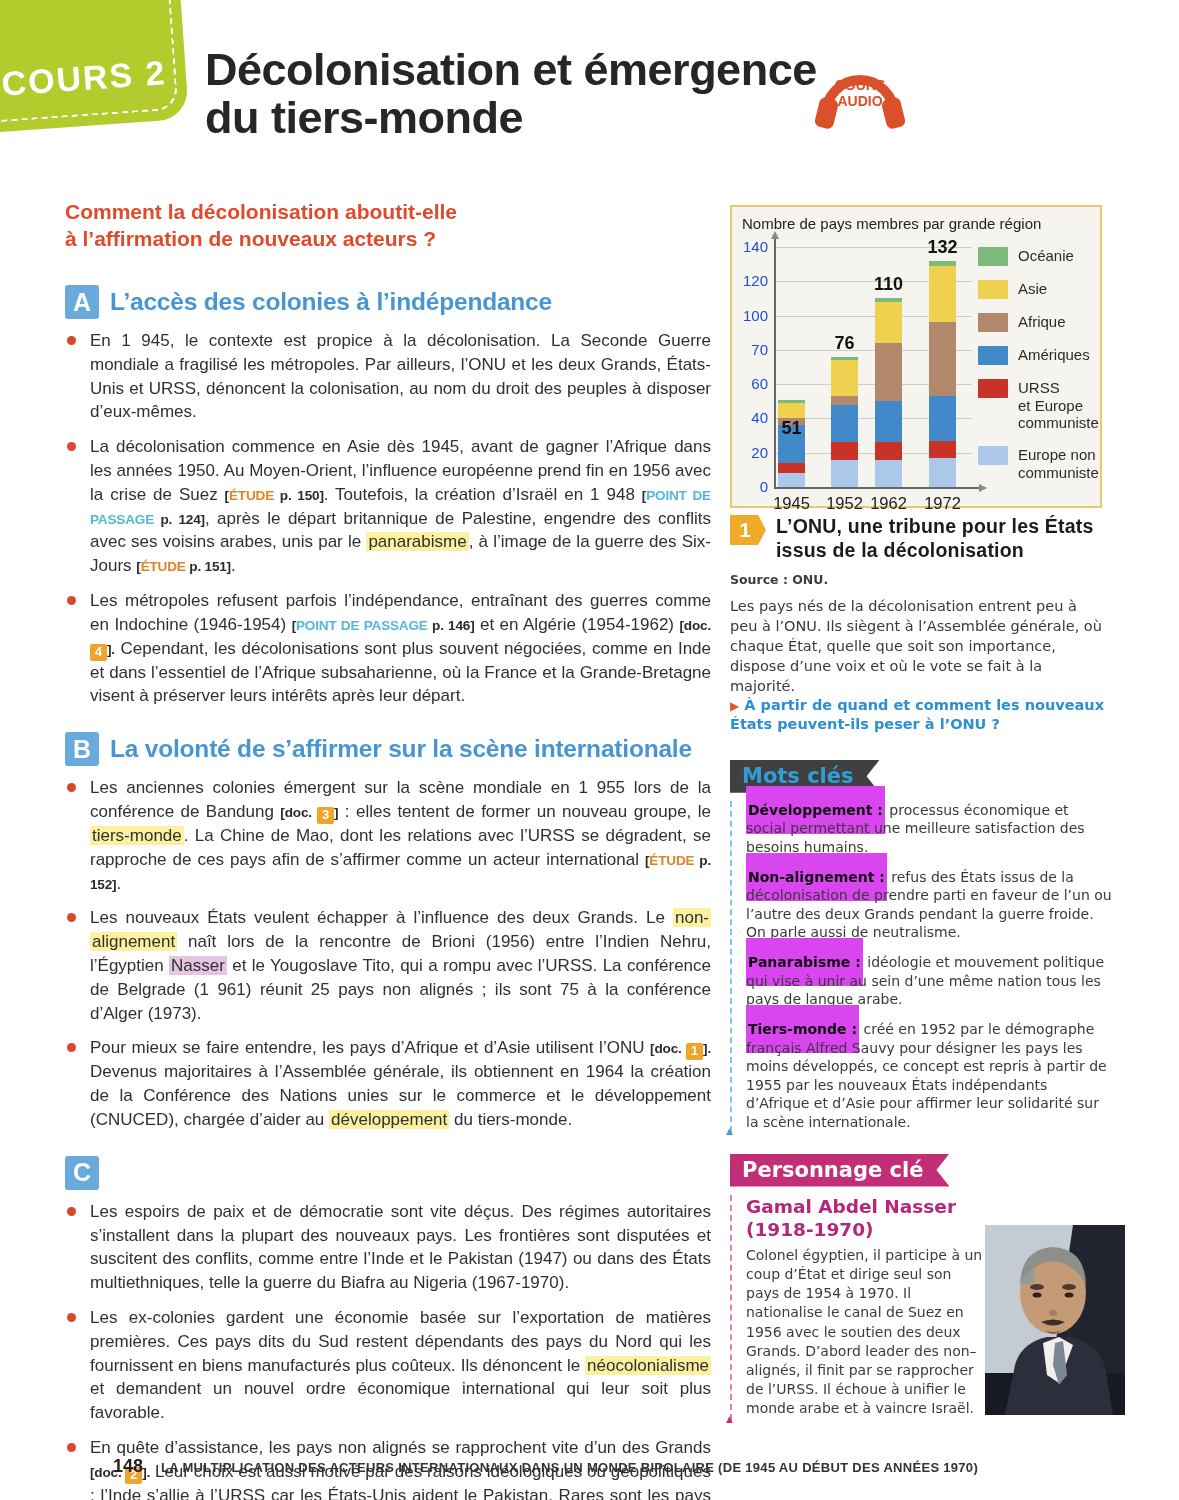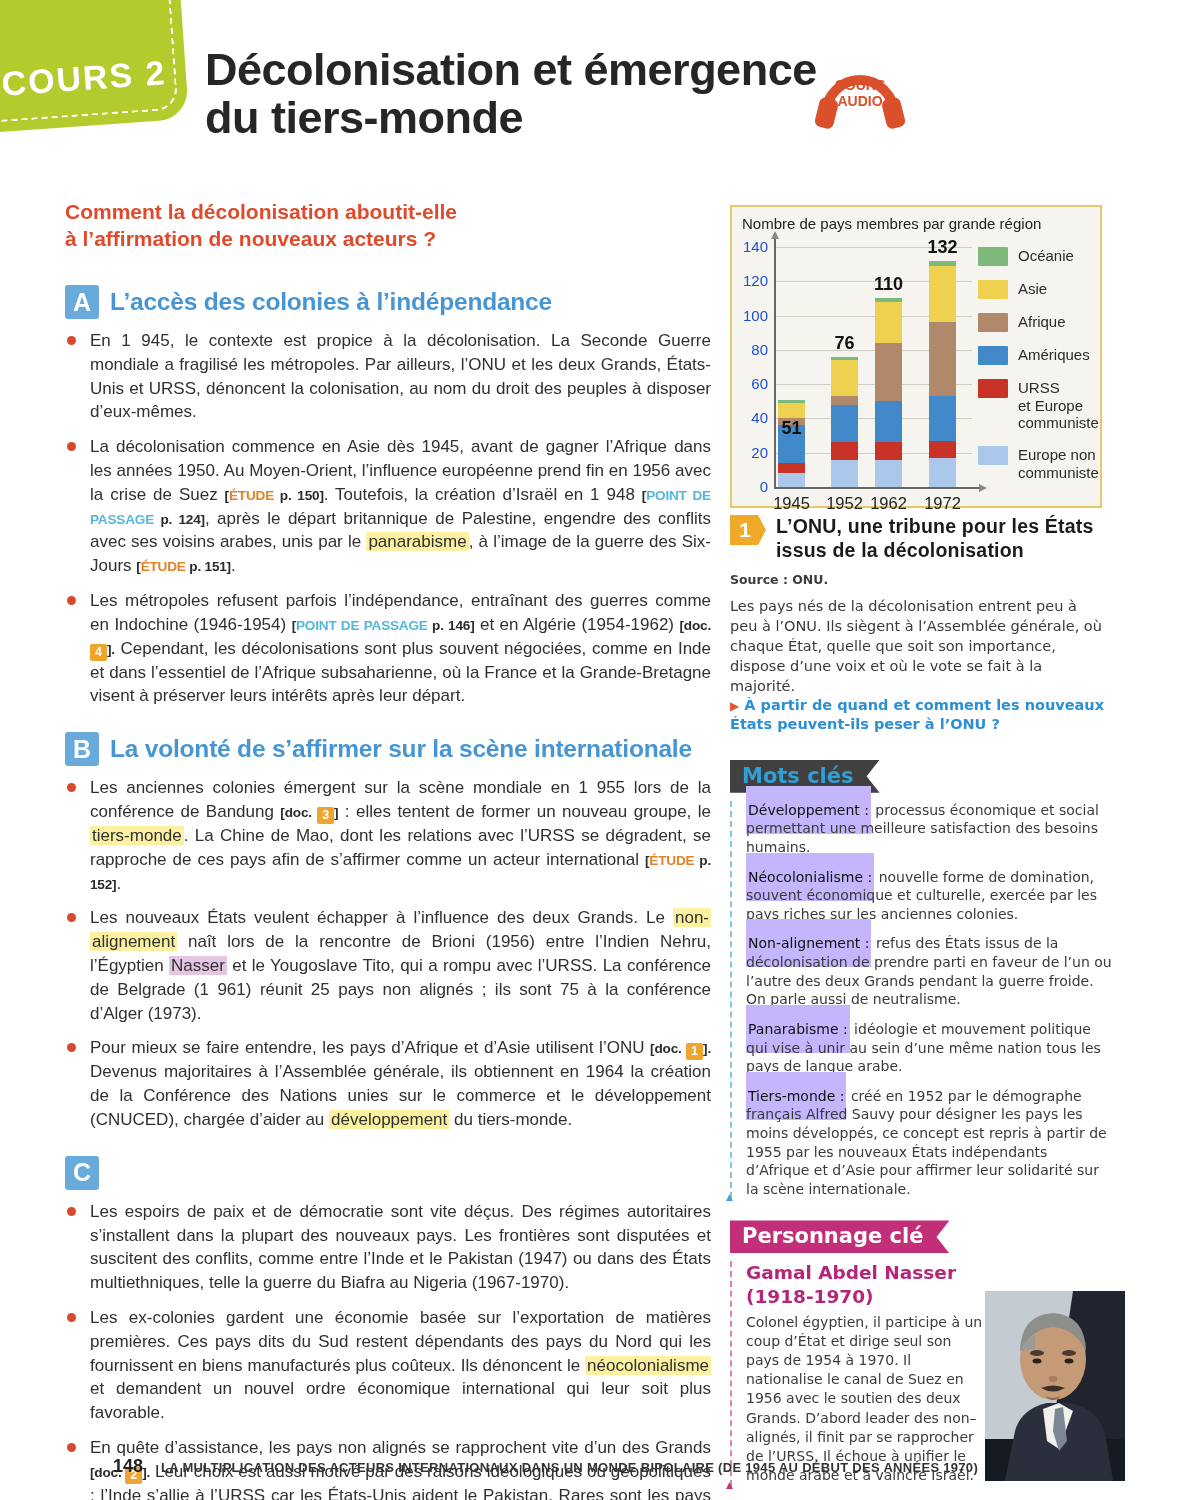--- a/index.html
+++ b/index.html
@@ -83,21 +83,21 @@
 
   
   .ribbon{display:inline-block;padding:4px 26px 5px 12px;font-weight:bold;font-size:21px;
     clip-path:polygon(0 0,100% 0,calc(100% - 13px) 50%,100% 100%,0 100%);}
   .ribbon-yellow{background:#404040;color:#2f9fd8;}
   .ribbon-pink{background:#c22e78;color:#fff;}
 
   .mots-cles{margin-top:26px;width:382px;font-family:"DejaVu Sans",sans-serif;}
   .mk-body{margin-top:8px;border-left:2px dashed #7fc5e8;padding-left:14px;position:relative;}
   .mk-entry{margin-bottom:11px;font-size:14px;line-height:1.33;color:#3a3a3a;}
-  .mk-term{font-weight:normal;color:#111;background:#c4b5fd;padding:16px 2px;}
+  .mk-term{font-weight:bold;color:#111;background:#d946ef;padding:16px 2px;}
   .dash-end-blue{position:absolute;left:-6px;bottom:-4px;color:#3f9fd0;font-size:9px;}
 
   .personnage{margin-top:22px;width:395px;font-family:"DejaVu Sans",sans-serif;}
   .pc-body{margin-top:8px;border-left:2px dashed #e07fb2;padding-left:14px;
     position:relative;min-height:225px;}
   .pc-name{color:#b5257a;font-weight:bold;font-size:18.5px;line-height:1.25;
     margin-bottom:5px;}
   .pc-bio{width:238px;font-size:14px;line-height:1.37;color:#3c3c3c;}
   .pc-photo{position:absolute;right:0;top:30px;width:140px;height:190px;}
   .dash-end-pink{position:absolute;left:-6px;bottom:-4px;color:#c22e78;font-size:9px;}
@@ -200,21 +200,21 @@
           </div>
         </div>
     <div class="ytick" style="left: 6px; top: 271px;">0</div>
         <div class="gridline" style="left: 42px; top: 245.714px; width: 198px;"></div>
         <div class="ytick" style="left: 6px; top: 236.714px;">20</div>
         <div class="gridline" style="left: 42px; top: 211.429px; width: 198px;"></div>
         <div class="ytick" style="left: 6px; top: 202.429px;">40</div>
         <div class="gridline" style="left: 42px; top: 177.143px; width: 198px;"></div>
         <div class="ytick" style="left: 6px; top: 168.143px;">60</div>
         <div class="gridline" style="left: 42px; top: 142.857px; width: 198px;"></div>
-        <div class="ytick" style="left: 6px; top: 133.857px;">80</div>
+        <div class="ytick" style="left: 6px; top: 133.857px;">70</div>
         <div class="gridline" style="left: 42px; top: 108.571px; width: 198px;"></div>
         <div class="ytick" style="left: 6px; top: 99.5714px;">100</div>
         <div class="gridline" style="left: 42px; top: 74.2857px; width: 198px;"></div>
         <div class="ytick" style="left: 6px; top: 65.2857px;">120</div>
         <div class="gridline" style="left: 42px; top: 40px; width: 198px;"></div>
         <div class="ytick" style="left: 6px; top: 31px;">140</div>
         <div class="axis" style="left: 42px; top: 32px; width: 1.5px; height: 248px;"></div>
         <div class="axis" style="left: 42px; top: 280px; width: 206px; height: 1.5px;"></div>
         <div class="arrow-up" style="left: 38.8px; top: 24px;"></div>
         <div class="arrow-right" style="left: 247px; top: 276.8px;"></div>
@@ -262,21 +262,20 @@
       <div class="doc1-question">
         <span class="q-arrow">▶</span><span>À partir de quand et comment les nouveaux États peuvent-ils peser à l’ONU ?</span>
       </div>
     </div>
 
     <div class="mots-cles">
       <div class="ribbon ribbon-yellow">Mots clés</div>
       <div class="mk-body" id="mk-body">
         <span class="dash-end-blue">▲</span>
       <div class="mk-entry"><span class="mk-term">Développement :</span><span> processus économique et social permettant une meilleure satisfaction des besoins humains.</span></div>
-          <div class="mk-entry"><span class="mk-term">Néocolonialisme :</span><span> nouvelle forme de domination, souvent économique et culturelle, exercée par les pays riches sur les anciennes colonies.</span></div>
           <div class="mk-entry"><span class="mk-term">Non-alignement :</span><span> refus des États issus de la décolonisation de prendre parti en faveur de l’un ou l’autre des deux Grands pendant la guerre froide. On parle aussi de neutralisme.</span></div>
           <div class="mk-entry"><span class="mk-term">Panarabisme :</span><span> idéologie et mouvement politique qui vise à unir au sein d’une même nation tous les pays de langue arabe.</span></div>
           <div class="mk-entry"><span class="mk-term">Tiers-monde :</span><span> créé en 1952 par le démographe français Alfred Sauvy pour désigner les pays les moins développés, ce concept est repris à partir de 1955 par les nouveaux États indépendants d’Afrique et d’Asie pour affirmer leur solidarité sur la scène internationale.</span></div>
         </div>
     </div>
 
     <div class="personnage">
       <div class="ribbon ribbon-pink">Personnage clé</div>
       <div class="pc-body">
         <div class="pc-name">

